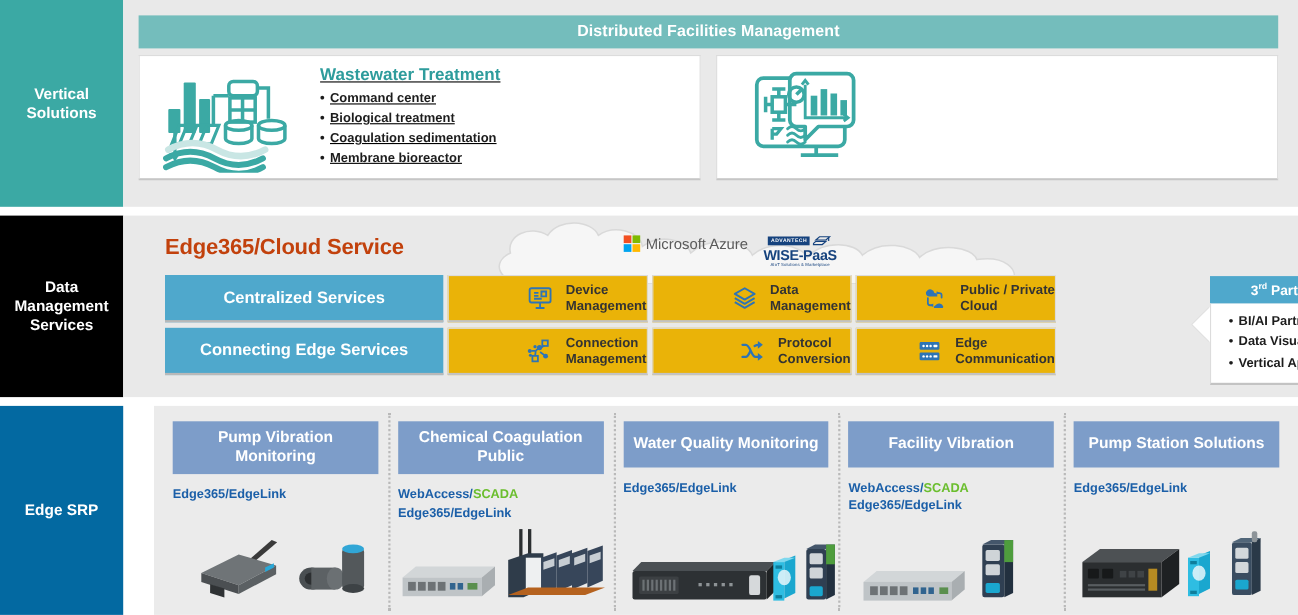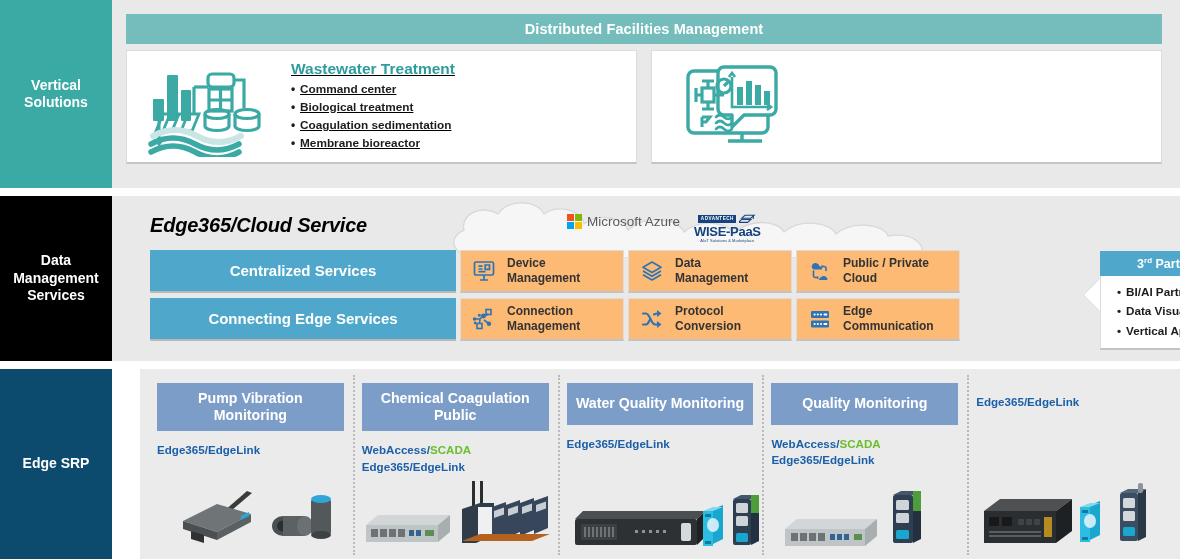--- a/index.html
+++ b/index.html
@@ -74,34 +74,34 @@
   .wise-adv {
     background: #16437E; color: #fff; font-size: 4.6px; font-weight: bold;
     letter-spacing: .5px; padding: 1.5px 2.5px;
   }
   .wise-mark { width: 17px; height: 10px; }
   .wise-name { font-size: 13px; font-weight: bold; color: #16437E; letter-spacing: -.3px; }
   .wise-sub { font-size: 3.9px; color: #16437E; margin-top: 1px; letter-spacing: .1px; }
 
   .dms-title {
     position: absolute; left: 38px; top: 18px;
-    font-size: 20px; font-weight: bold; color: #000000; letter-spacing: -.2px; font-style: italic;
+    font-size: 20px; font-weight: bold; color: #c2410c; letter-spacing: -.2px;
   }
 
   .svc-grid { position: absolute; left: 38px; top: 54px; width: 810px; }
   .svc-row { display: flex; height: 43px; margin-bottom: 5px; }
   .svc-name {
-    width: 306px; flex: none; background: #4FA8CC; color: #fff;
+    width: 253px; flex: none; background: #4FA8CC; color: #fff;
     font-weight: bold; font-size: 15px;
     display: flex; align-items: center; justify-content: center;
     border-bottom: 2px solid #b9b9b9;
   }
   .svc-item {
-    flex: 1; background: #fdba74; border: 1px solid #dcdcdc; border-bottom: 2px solid #c3c3c3;
-    margin-left: 4px; display: flex; align-items: center; padding-left: 10px; gap: 10px;
+    flex: 1; background: #eab308; border: 1px solid #dcdcdc; border-bottom: 2px solid #c3c3c3;
+    margin-left: 4px; display: flex; align-items: center; padding-left: 10px; gap: 10px; justify-content: flex-end;
   }
   .svc-ico { width: 26px; flex: none; display: flex; align-items: center; justify-content: center; }
   .svc-lbl { font-size: 12px; font-weight: bold; color: #333; line-height: 1.28; }
 
   
   .third-party { position: absolute; left: 988px; top: 55px; width: 178px; }
   .tp-head {
     background: #4FA8CC; color: #fff; text-align: center;
     font-size: 12.5px; font-weight: bold; padding: 5px 0;
   }
@@ -118,21 +118,21 @@
   .tp-arrow {
     position: absolute; left: -16px; top: 28px;
     width: 0; height: 0;
     border-top: 16px solid transparent; border-bottom: 16px solid transparent;
     border-right: 16px solid #fff;
     filter: drop-shadow(-1px 0 0 #dcdcdc);
   }
 
   
   #band-edge { top: 369px; height: 190px; }
-  #band-edge .band-label { background: #0c4a6e; }
+  #band-edge .band-label { background: #0369a1; }
   #band-edge .band-body { background: #ebebeb; display: flex; padding: 14px 8px 8px 8px; margin-left: 28px; }
 
   .srp-col { flex: 1; position: relative; padding: 0 9px; display: flex; flex-direction: column; }
   .srp-col + .srp-col:before {
     content: ""; position: absolute; left: 0; top: -8px; bottom: -4px;
     border-left: 2px dotted #b9b9b9;
   }
   .srp-head {
     background: #7D9DC9; color: #fff; text-align: center; font-weight: bold;
     font-size: 14.2px; line-height: 1.2; padding: 7px 4px; min-height: 42px;
@@ -579,21 +579,21 @@
               <rect x="163" y="18" width="12" height="10" rx="1.5" fill="#cfd4d8"></rect>
               <rect x="163" y="31" width="12" height="10" rx="1.5" fill="#cfd4d8"></rect>
               <rect x="178" y="10" width="8" height="18" fill="#4e9d3d"></rect>
               <rect x="163" y="48" width="12" height="9" rx="1.5" fill="#1aa7cf"></rect>
             </g>
           </svg>
         </div>
       </div>
 
       <div class="srp-col">
-        <div class="srp-head">Quality Monitoring</div>
+        <div class="srp-head">Facility Vibration</div>
         <div class="srp-tags">
           <div><span class="tag-blue">WebAccess/</span><span class="tag-green">SCADA</span></div>
           <div class="tag-blue">Edge365/EdgeLink</div>
         </div>
         <div class="srp-pics">
           <svg width="190" height="66" viewBox="0 0 190 66" style="left:4px">
 
             <g>
               <path d="M10 44 l12 -10 h80 l-12 10 z" fill="#d2d6d8"></path>
               <rect x="10" y="44" width="80" height="17" fill="#bfc4c7"></rect>
@@ -619,20 +619,21 @@
               <rect x="121" y="15" width="13" height="10" rx="1.5" fill="#cfd4d8"></rect>
               <rect x="121" y="28" width="13" height="10" rx="1.5" fill="#cfd4d8"></rect>
               <rect x="138" y="6" width="8" height="20" fill="#4e9d3d"></rect>
               <rect x="121" y="45" width="13" height="9" rx="1.5" fill="#1aa7cf"></rect>
             </g>
           </svg>
         </div>
       </div>
 
       <div class="srp-col">
+        <div class="srp-head">Pump Station Solutions</div>
         <div class="srp-tags">
           <div class="tag-blue">Edge365/EdgeLink</div>
         </div>
         <div class="srp-pics">
           <svg width="195" height="70" viewBox="0 0 195 70" style="left:2px">
 
             <g>
               <path d="M6 30 l16 -12 h72 l-16 12 z" fill="#4d5154"></path>
               <rect x="6" y="30" width="72" height="32" fill="#2b2e30"></rect>
               <path d="M78 30 l16 -12 v32 l-16 12 z" fill="#1e2123"></path>

